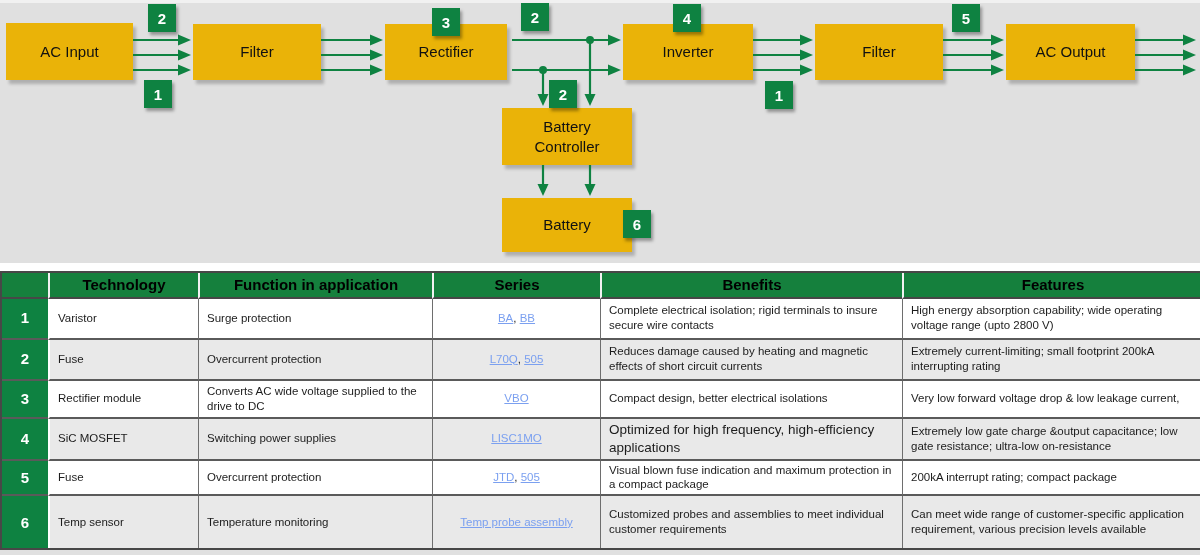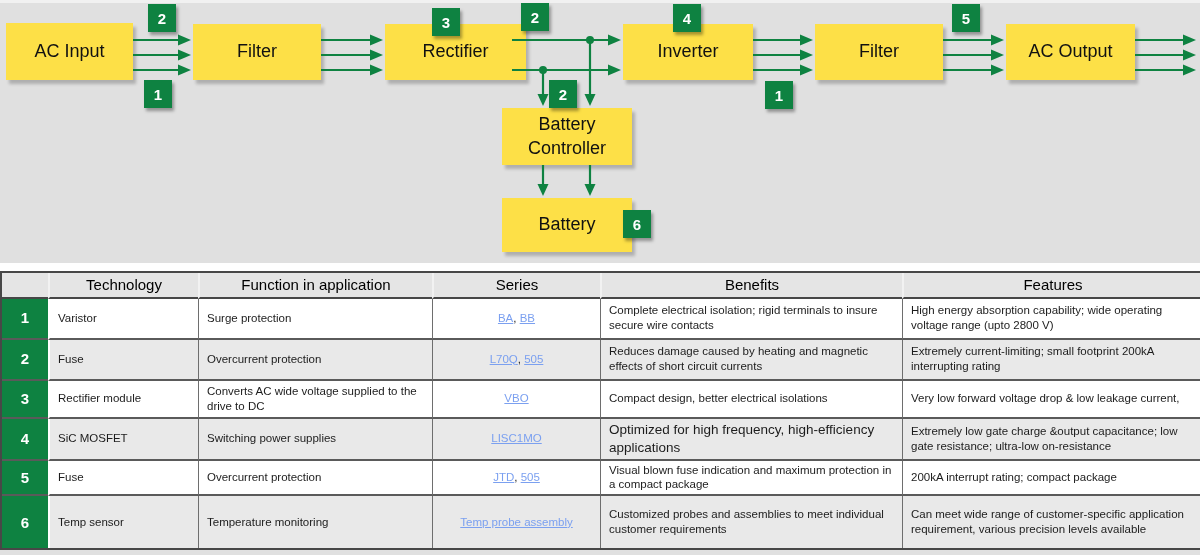--- a/index.html
+++ b/index.html
@@ -8,29 +8,29 @@
     position:relative; width:1200px; height:555px;
     background:#e0e0e0; overflow:hidden;
     font-family:"Liberation Sans", sans-serif;
     color:#1a1a1a;
   }
   .top-strip { position:absolute; top:0; left:0; right:0; height:3px; background:#f1f1f1; }
   .gap-strip { position:absolute; top:263px; left:0; right:0; height:8px; background:#ffffff; }
 
   
   .dbox {
-    position:absolute; background:#fde047;
+    position:absolute; background:#eab308;
     box-shadow:3px 4px 3px rgba(0,0,0,0.22);
     display:flex; align-items:center; justify-content:center;
-    font-size:18px; color:#111; text-align:center; line-height:1.3;
+    font-size:15px; color:#111; text-align:center; line-height:1.3;
     white-space:pre-line; z-index:1;
   }
   .box-acinput     { left:6px;    top:23px;  width:127px; height:57px; }
   .box-filter1     { left:193px;  top:24px;  width:128px; height:56px; }
-  .box-rectifier   { left:385px;  top:24px;  width:141px; height:56px; }
+  .box-rectifier   { left:385px;  top:24px;  width:122px; height:56px; }
   .box-inverter    { left:623px;  top:24px;  width:130px; height:56px; }
   .box-filter2     { left:815px;  top:24px;  width:128px; height:56px; }
   .box-acoutput    { left:1006px; top:24px;  width:129px; height:56px; }
   .box-batteryctrl { left:502px;  top:108px; width:130px; height:57px; }
   .box-battery     { left:502px;  top:198px; width:130px; height:54px; }
 
   .connectors { position:absolute; left:0; top:0; width:1200px; height:271px; z-index:2; }
 
   .badge {
     position:absolute; width:28px; height:28px; background:#0e8241;
@@ -49,21 +49,21 @@
   .bp-8 { left:623px; top:210px; }
 
   
   #app-table {
     position:absolute; left:0; top:271px; width:1200px;
     border-collapse:separate; border-spacing:0; table-layout:fixed;
     background:#ffffff; border:2px solid #474747;
     font-size:11.5px; line-height:1.3; color:#1c1c1c;
   }
   #app-table th {
-    background:#e5e5e5; font-size:15px; font-weight:normal; color:#000;
+    background:#15803d; font-size:15px; font-weight:bold; color:#000;
     text-align:center; height:25px; border-bottom:2px solid #474747;
     border-left:2px solid #f2f2f2; padding:2px 4px;
   }
   #app-table th.corner { border-left:none; }
   #app-table td {
     vertical-align:middle; border-bottom:2px solid #5a5a5a;
     border-left:1px solid #6e6e6e; padding:2px 8px;
   }
   #app-table tbody tr:last-child td { border-bottom:none; }
   #app-table td.col-num {

